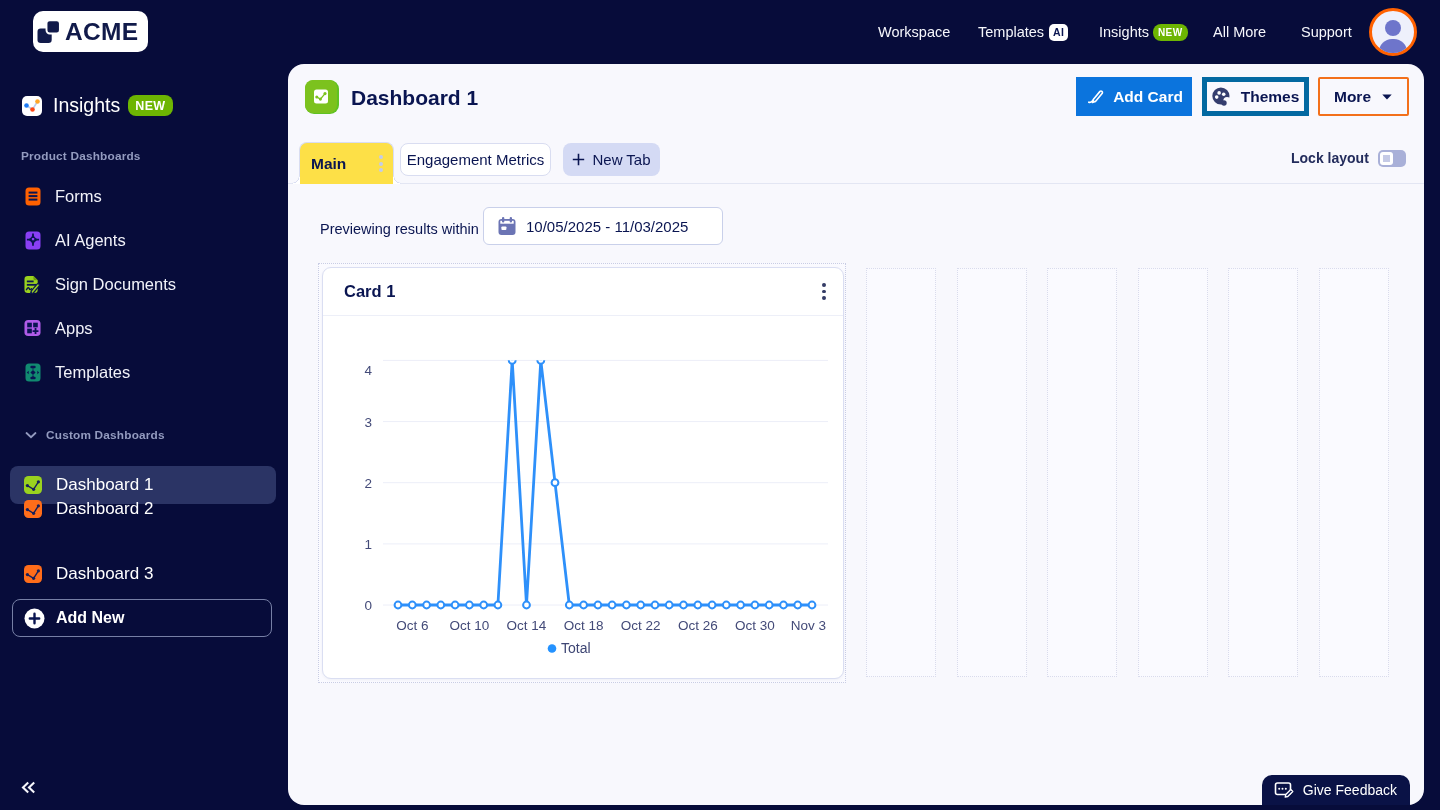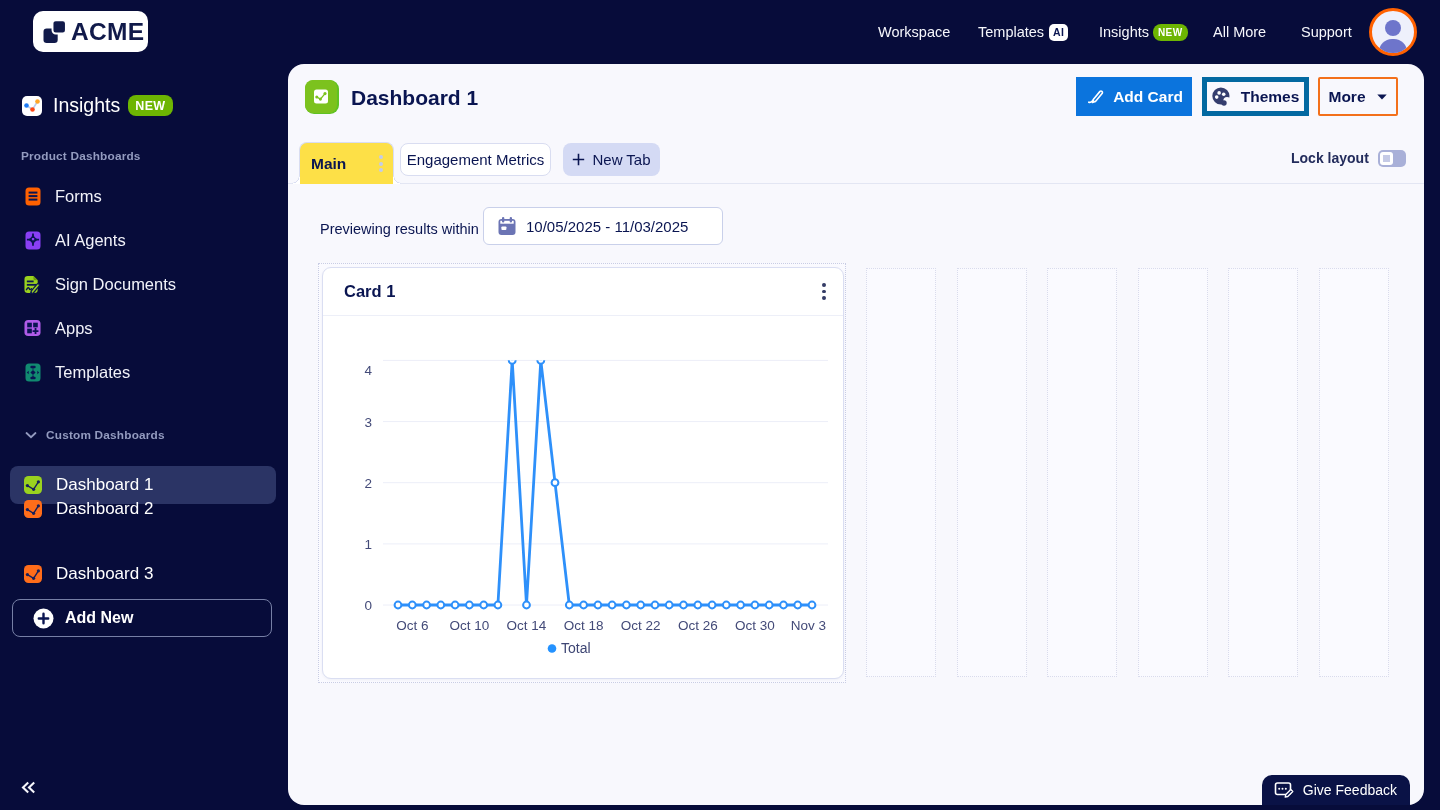--- a/index.html
+++ b/index.html
@@ -3,53 +3,53 @@
 <meta charset="utf-8">
 <style>
 * { margin:0; padding:0; box-sizing:border-box; }
 html,body { width:1440px; height:810px; overflow:hidden; }
 body { background:#070c3a; font-family:"Liberation Sans", sans-serif; }
 #app { position:relative; width:1440px; height:810px; }
 .abs { position:absolute; }
 
 
 .topnav { position:absolute; top:0; left:0; width:1440px; height:64px; }
-.logo { position:absolute; left:33px; top:11px; width:115px; height:41px; background:#fff; border-radius:10px; display:flex; align-items:center; padding-left:10px; gap:4px; }
+.logo { position:absolute; left:33px; top:11px; width:115px; height:41px; background:#fff; border-radius:10px; display:flex; align-items:center; padding-left:4px; gap:4px; }
 .logo .wordmark { color:#111a4a; font-size:24.5px; font-weight:bold; letter-spacing:0.3px; }
 .navlink { position:absolute; top:0; height:64px; color:#f6f7fc; font-size:14.5px; font-weight:500; display:flex; align-items:center; gap:7px; white-space:nowrap; }
 .badge-ai { background:#fff; color:#0a1551; font-size:10.5px; font-weight:bold; border-radius:5px; padding:2.5px 4px; letter-spacing:0.3px;}
 .badge-new { background:#6db502; color:#fff; font-size:10px; font-weight:bold; border-radius:8px; padding:3px 5px; letter-spacing:0.4px; }
 .avatar { position:absolute; right:23px; top:8px; width:48px; height:48px; border-radius:50%; background:#eef0fb; border:3.5px solid #ff6100; overflow:hidden; }
 .avatar .head { position:absolute; left:50%; top:9px; transform:translateX(-50%); width:16px; height:16px; border-radius:50%; background:#6e75cb; }
 .avatar .bod { position:absolute; left:50%; top:28px; transform:translateX(-50%); width:28px; height:22px; border-radius:13px 13px 4px 4px; background:#6e75cb; }
 
 
 .sidebar { position:absolute; top:64px; left:0; width:288px; height:746px; }
 .sb-insights { position:absolute; left:22px; top:30px; display:flex; align-items:center; }
 .sb-insights .txt { color:#fff; font-size:19.5px; font-weight:500; margin-left:11px; }
 .sb-insights .nb { background:#6db502; color:#fff; font-size:12.5px; font-weight:bold; border-radius:8px; padding:3.5px 7px; letter-spacing:0.4px; margin-left:8px; }
 .sb-label { color:#939bbf; font-size:11.8px; font-weight:bold; letter-spacing:0.2px; }
 .sb-item { position:absolute; left:24px; display:flex; align-items:center; height:24px; }
 .sb-item .ico { width:17px; display:inline-flex; justify-content:center; }
 .sb-item .txt { color:#f1f2f9; font-size:16.5px; font-weight:400; margin-left:14px; }
 .sb-row { position:absolute; left:10px; width:266px; height:38px; border-radius:8px; display:flex; align-items:center; padding-left:14px; }
 .sb-row.sel { background:#2b3465; }
 .sb-row .txt { color:#fff; font-size:17px; margin-left:14px; }
-.addnew { position:absolute; left:12px; top:535px; width:260px; height:38px; border:1px solid #767fa5; border-radius:8px; display:flex; align-items:center; padding-left:20px; }
+.addnew { position:absolute; left:12px; top:535px; width:260px; height:38px; border:1px solid #767fa5; border-radius:8px; display:flex; align-items:center; padding-left:11px; }
 .addnew .txt { color:#fff; font-size:16px; font-weight:bold; margin-left:11px; }
 .collapse { position:absolute; left:21px; bottom:12px; }
 
 
 .panel { position:absolute; left:288px; top:64px; width:1136px; height:741px; background:#f8f8fd; border-radius:16px 16px 16px 16px; }
 .ph-icon { position:absolute; left:17px; top:16px; width:34px; height:34px; border-radius:9px; background:#5fc223; }
 .ph-title { position:absolute; left:63px; top:22px; color:#0a1551; font-size:21px; font-weight:bold; }
 .btn { position:absolute; top:13px; height:39px; border-radius:0; display:flex; align-items:center; justify-content:center; font-size:15.5px; font-weight:bold; color:#0a1551; }
 .btn-add { left:788px; width:116px; background:#0b74dd; color:#fff; gap:9px;}
 .btn-themes { left:914px; width:107px; background:#f9f9fe; border:5px solid #0369a1; gap:10px; }
-.btn-more { left:1030px; width:80px; background:#f8f8fd; border:2px solid #f3701b; border-radius:2px; gap:10px; }
+.btn-more { left:1030px; width:91px; background:#f8f8fd; border:2px solid #f3701b; border-radius:2px; gap:10px; }
 
 
 .tabs-line { position:absolute; left:0; top:119px; width:1136px; height:1px; background:#e3e6f3; }
 .tab-main { position:absolute; left:11px; top:78px; width:95px; height:42px; background:#fde047; border:1px solid #d9ddf1; border-bottom:none; border-radius:8px 8px 0 0; display:flex; align-items:center; }
 .tab-main .t { color:#0a1551; font-weight:bold; font-size:15.5px; margin-left:11px; }
 .tab-main .dots { margin-left:auto; margin-right:10px; display:flex; flex-direction:column; gap:2.5px; }
 .tab-main .dots i { width:4px; height:4px; border-radius:50%; background:#c3cbe8; }
 .tab-main::before { content:""; position:absolute; left:-8px; bottom:0; width:8px; height:8px; background:radial-gradient(circle 8px at 0 0, rgba(0,0,0,0) 6.5px, #d9ddf1 7px 7.5px, #fff 7.6px); }
 .tab-main::after { content:""; position:absolute; right:-8px; bottom:0; width:8px; height:8px; background:radial-gradient(circle 8px at 100% 0, rgba(0,0,0,0) 6.5px, #d9ddf1 7px 7.5px, #fff 7.6px); }
 .tab2 { position:absolute; left:112px; top:79px; width:151px; height:33px; background:#fff; border:1px solid #d9ddf1; border-radius:8px; display:flex; align-items:center; justify-content:center; color:#0a1551; font-size:15px; font-weight:500; }

